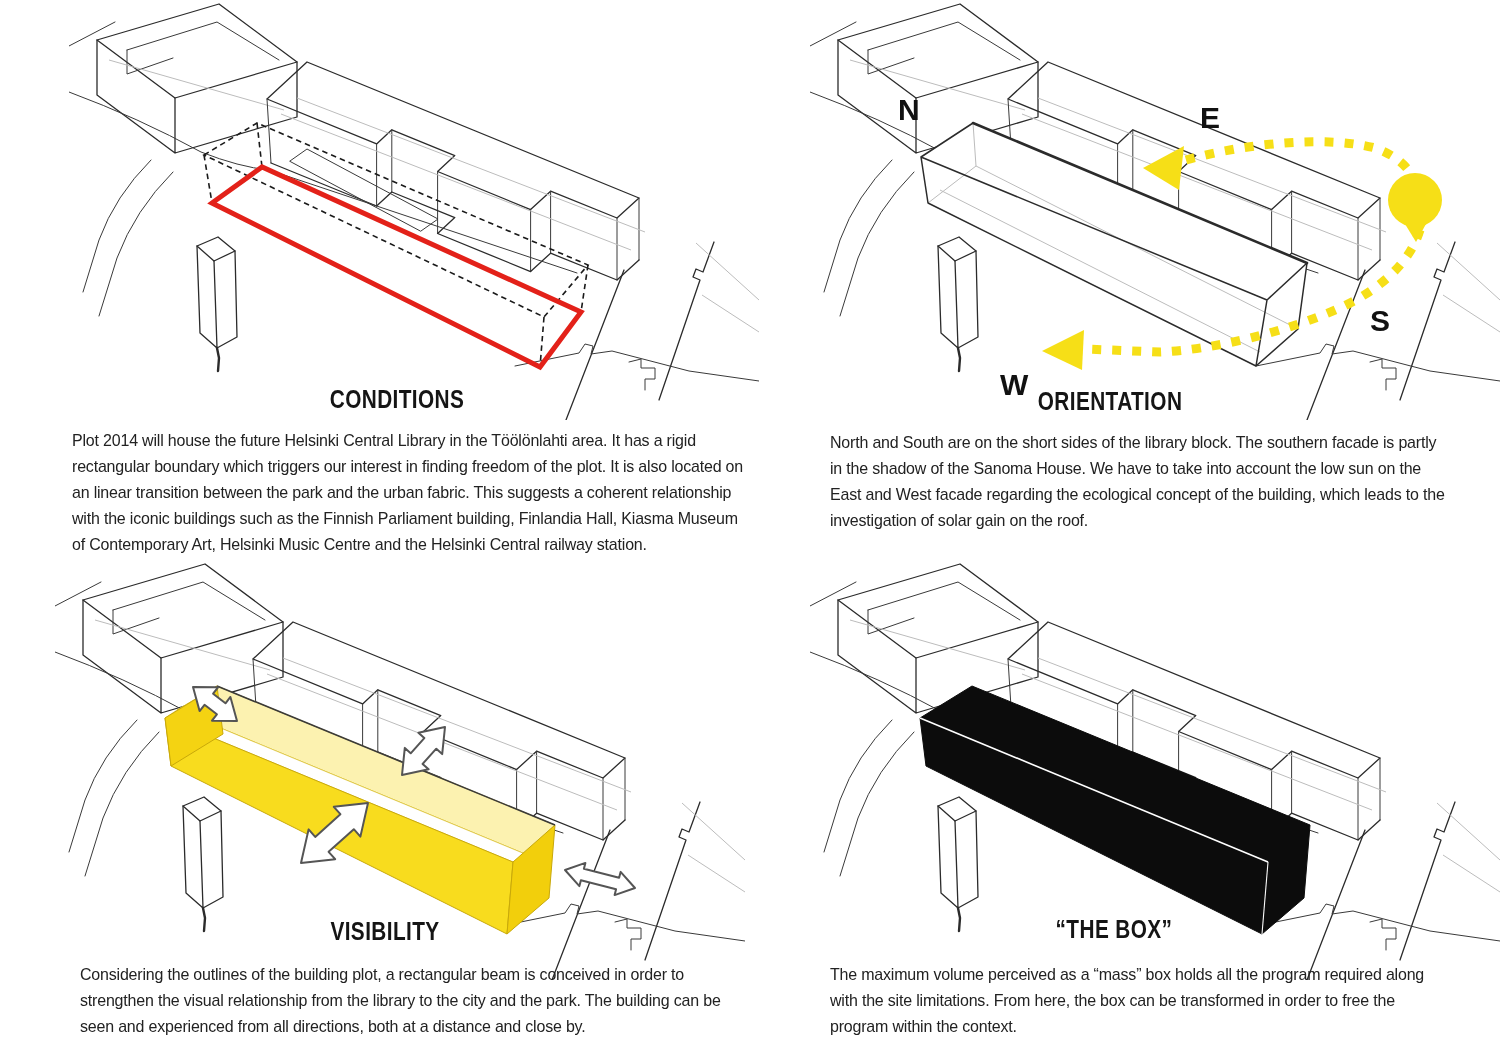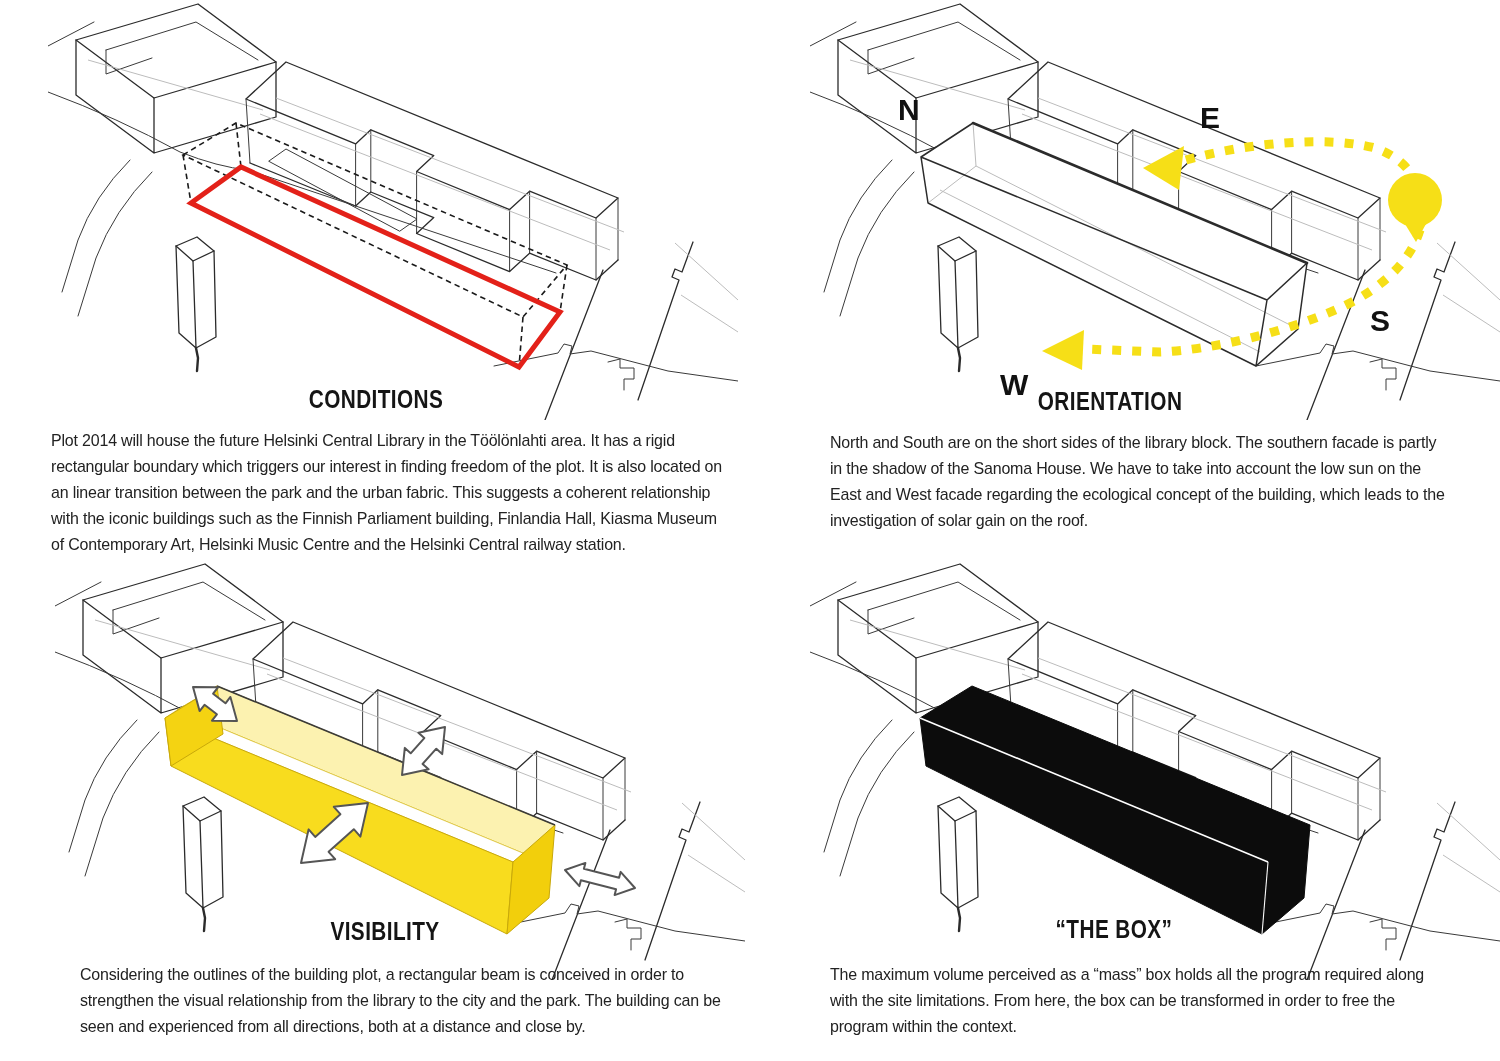--- a/index.html
+++ b/index.html
@@ -52,21 +52,21 @@
           <path class="ln" d="M645,242 L634,272 L627,269 L624,277 L631,280 L590,400"></path>
           <path class="lt" d="M446,366 L510,353 L516,344 L524,346 L522,354 L543,351 L570,358 L620,371 L690,381"></path>
           <path class="gy" d="M627,243 L690,300"></path>
           <path class="gy" d="M633,295 L690,332"></path>
           <path class="lt" d="M560,362 L572,359 L572,368 L586,368 L586,379 L576,379 L576,390"></path>
         </g>
       </g>
     </defs>
   </svg>
 
-  <section class="panel" style="left:48px;top:0;width:740px;height:560px">
+  <section class="panel" style="left:69px;top:0;width:740px;height:560px">
     <svg class="diagram" width="690" height="420" viewBox="0 0 690 420">
       <use href="#ctx"></use>
       <g>
         <path class="dash" d="M135,155 L188,123 L519,265 L475,317 Z"></path>
         <path class="dash" d="M135,155 L143,203 M188,123 L193,167 M519,265 L512,312 M475,317 L471,367"></path>
       </g>
       <path class="lt" d="M221,161 L238,149 L369,219 L352,231 Z"></path>
       <path d="M143,203 L193,167 L512,312 L471,367 Z" fill="none" stroke="#e32119" stroke-width="5" stroke-linejoin="miter"></path>
     </svg>
     <h2 class="title" style="left:328px;top:384px">CONDITIONS</h2>

